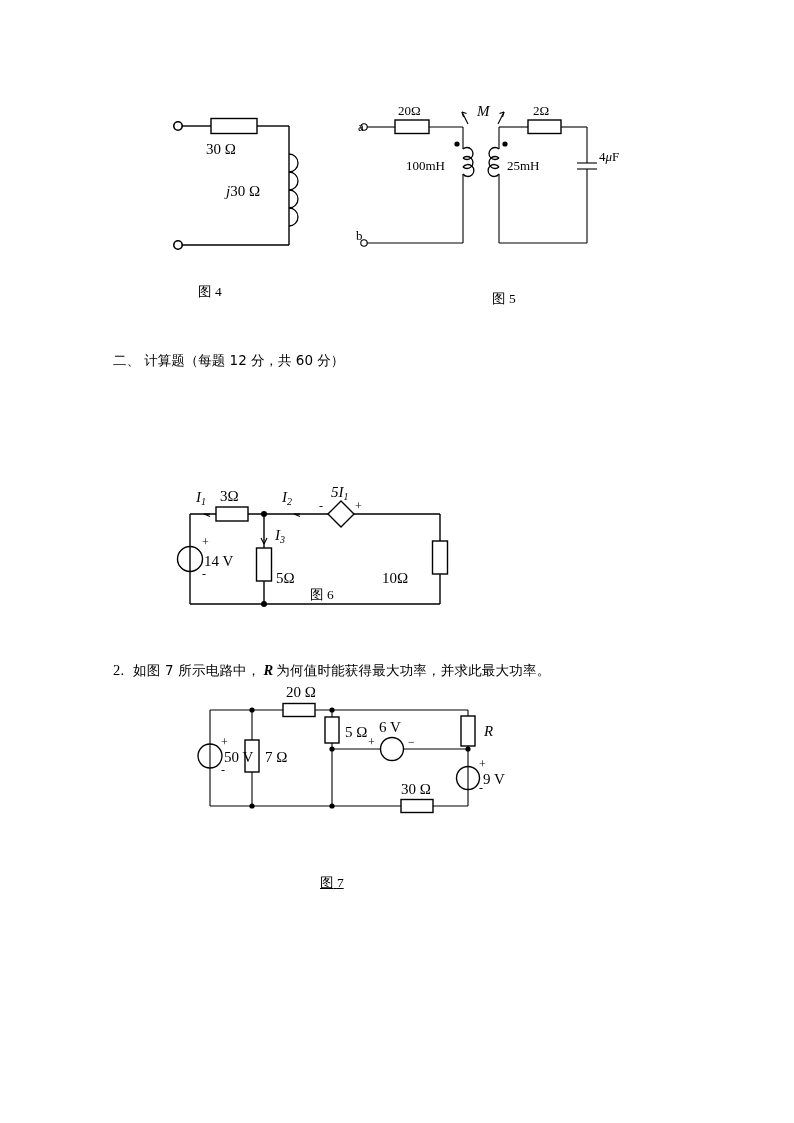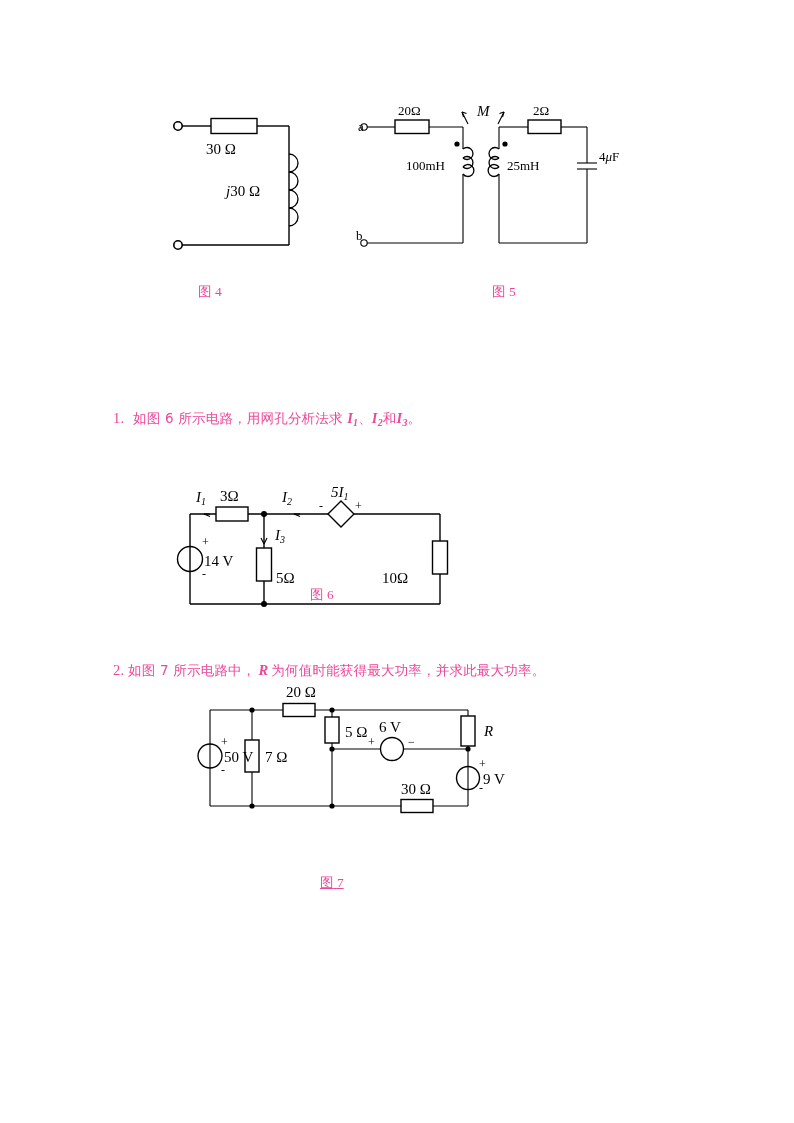--- a/index.html
+++ b/index.html
@@ -19,21 +19,21 @@
     position: absolute;
     left: 0; top: 0;
     width: 794px;
     height: 1123px;
   }
   
   .txt {
     position: absolute;
     white-space: nowrap;
     font-family: "Liberation Serif", serif;
-    color: #ec4899;
+    color: #000000;
   }
   .body-line {
     font-size: 14.5px;
     letter-spacing: 0.2px;
   }
   .section-head {
     font-size: 14.5px;
   }
   .fig-cap {
     font-size: 13.5px;
@@ -146,30 +146,27 @@
 
       <text class="lbl-s" x="6" y="27">a</text>
       <text class="lbl-s" x="4" y="136">b</text>
       <text class="lbl-s" x="46" y="11">20Ω</text>
       <text class="lbl-s" x="54" y="66">100mH</text>
       <text class="lbl-s" x="155" y="66">25mH</text>
       <text class="lbl-s" x="181" y="11">2Ω</text>
       <text class="lbl-s" x="247" y="57">4<tspan font-style="italic">μ</tspan>F</text>
     </svg>
   </div>
-  <div class="txt fig-cap" style="left:492px; top:283px;">
+  <div class="txt fig-cap" style="left:492px; top:290px;">
     <span class="cjk">图</span>
     <span>5</span>
   </div>
 
-
-  <div class="txt body-line" style="left:113px; top:410px;">
-    <span>1.</span>
-    <span class="cjk" style="margin-left:5px;">如图 6 所示电路，用网孔分析法求 </span><span class="bi">I<sub class="s">1</sub></span><span class="cjk">、</span><span class="bi">I<sub class="s">2</sub></span><span class="cjk">和</span><span class="bi">I<sub class="s">3</sub></span><span class="cjk">。</span>
-  </div>
+  <div class="txt section-head cjk" style="left:113px; top:352px;">二、   计算题（每题 12 分，共 60 分）</div>
+
 
   <div class="fig" style="left:178px; top:488px;">
     <svg width="290" height="135" viewBox="0 0 290 135">
 
       <path class="wire" d="M12,26 H262"></path>
       <path class="wire" d="M12,26 V116"></path>
       <path class="wire" d="M262,26 V116"></path>
       <path class="wire" d="M12,116 H262"></path>
 
       <path class="wire" d="M86,26 V116"></path>
@@ -216,21 +213,21 @@
       <text class="lbl" x="204" y="95">10Ω</text>
     </svg>
   </div>
   <div class="txt fig-cap" style="left:310px; top:586px;">
     <span class="cjk">图</span>
     <span>6</span>
   </div>
 
   <div class="txt body-line" style="left:113px; top:662px;">
     <span>2.</span>
-    <span class="cjk" style="">如图 7 所示电路中，</span><span class="bi" style="margin:0 3px;">R</span><span class="cjk">为何值时能获得最大功率，并求此最大功率。</span>
+    <span class="cjk" style="margin-left:5px;">如图 7 所示电路中，</span><span class="bi" style="margin:0 3px;">R</span><span class="cjk">为何值时能获得最大功率，并求此最大功率。</span>
   </div>
 
   <div class="fig" style="left:196px; top:684px;">
     <svg width="310" height="140" viewBox="0 0 310 140">
 
       <path class="wire-t" d="M14,26 H272"></path>
       <path class="wire-t" d="M14,26 V122"></path>
       <path class="wire-t" d="M272,26 V122"></path>
       <path class="wire-t" d="M14,122 H272"></path>
 

